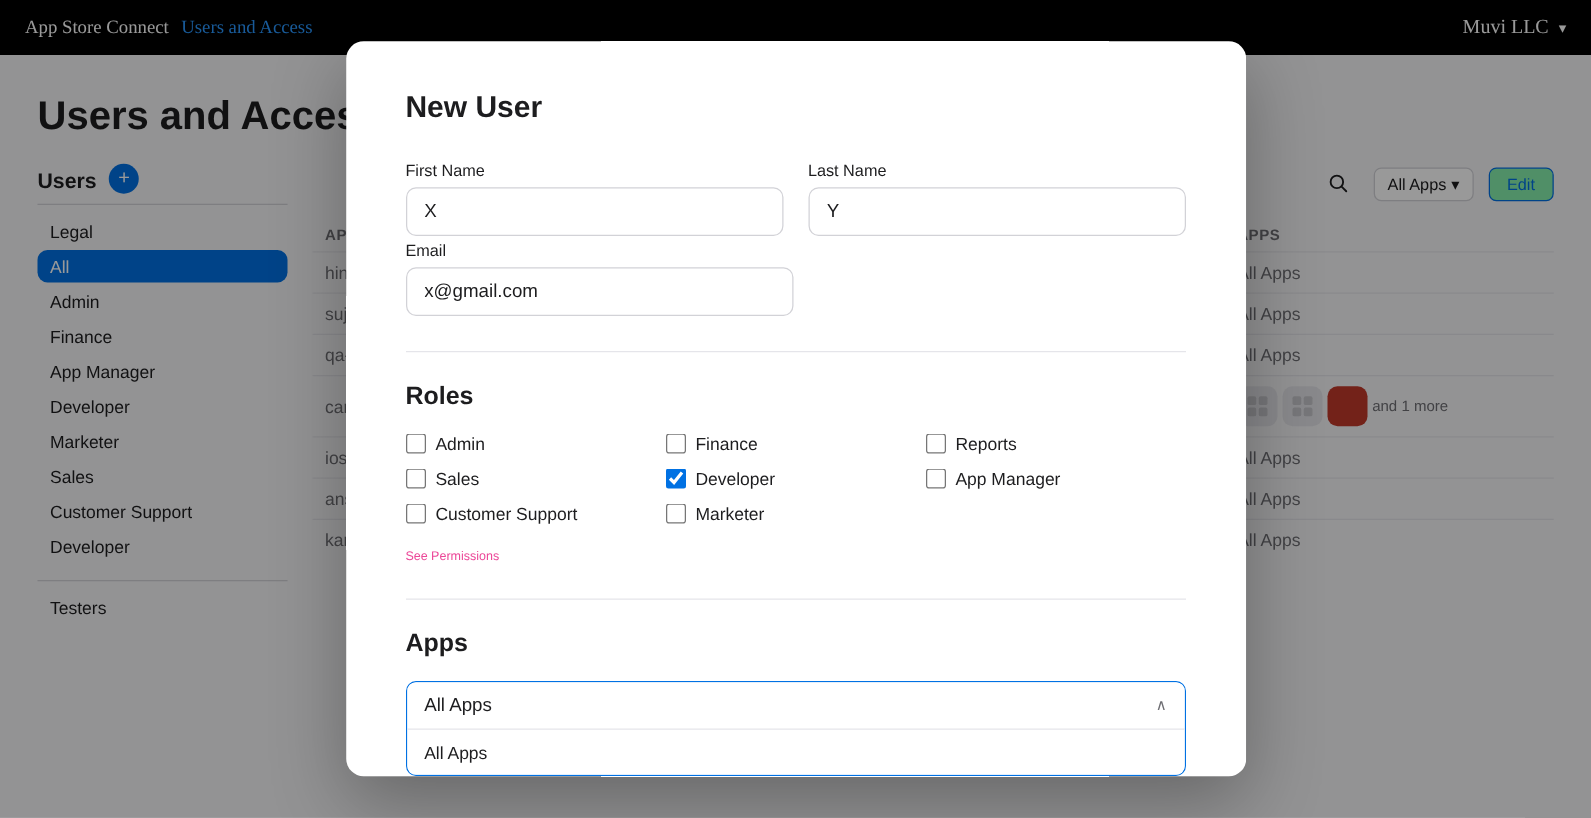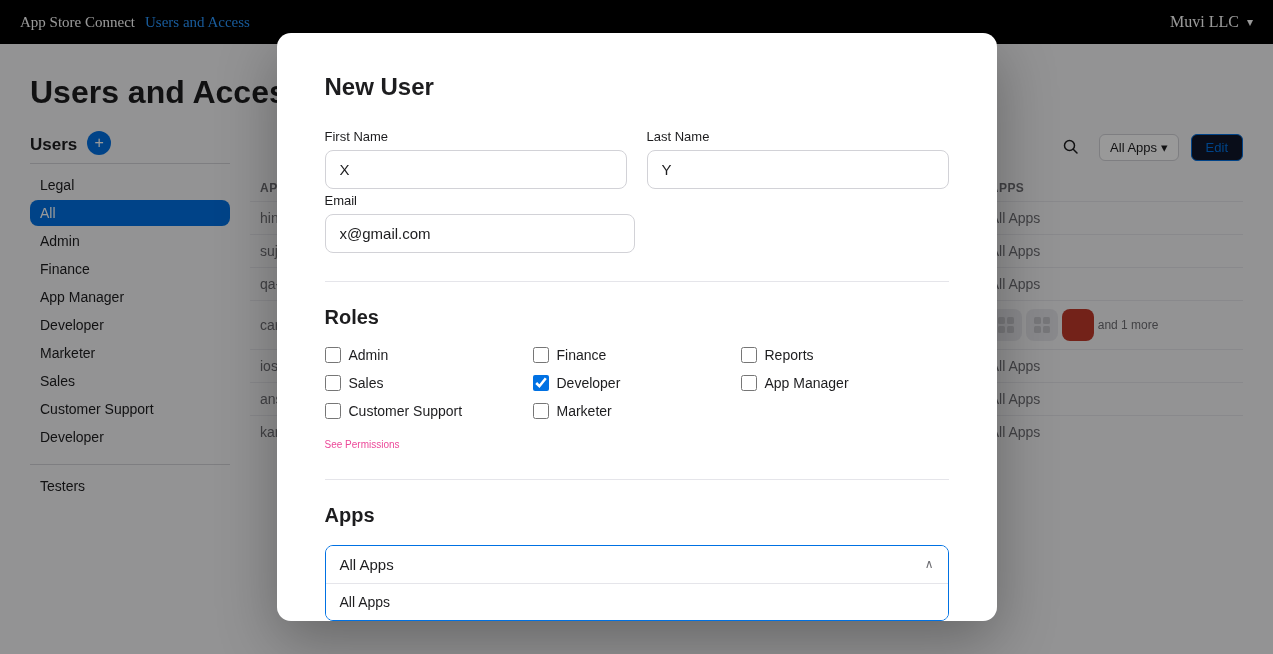--- a/index.html
+++ b/index.html
@@ -354,21 +354,21 @@
       background: #fff;
       font-size: 13px;
       color: #1d1d1f;
       cursor: pointer;
     }
 
     .edit-btn {
       padding: 5px 14px;
       border: 1.5px solid #0071e3;
       border-radius: 6px;
-      background: #0f172a;
+      background: #86efac;
       font-size: 13px;
       color: #0071e3;
       cursor: pointer;
     }
   </style>
 </head>
 <body>
 
 <div class="bg-page">
 

